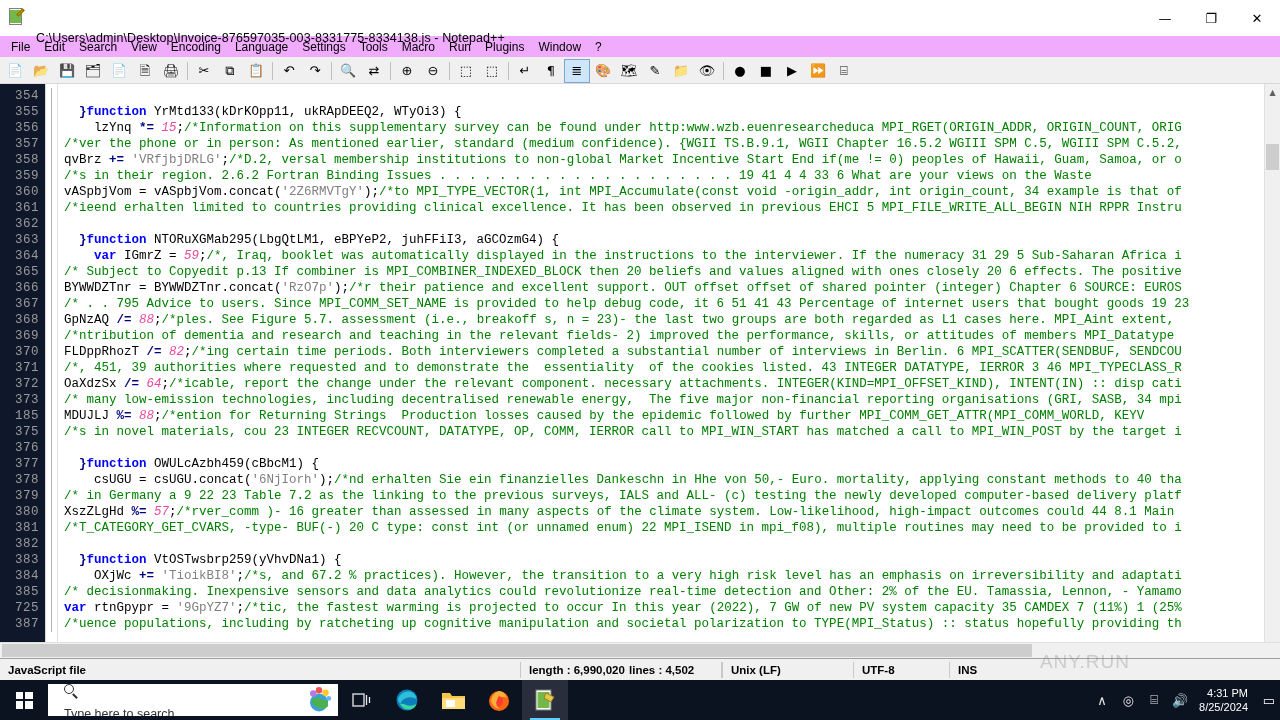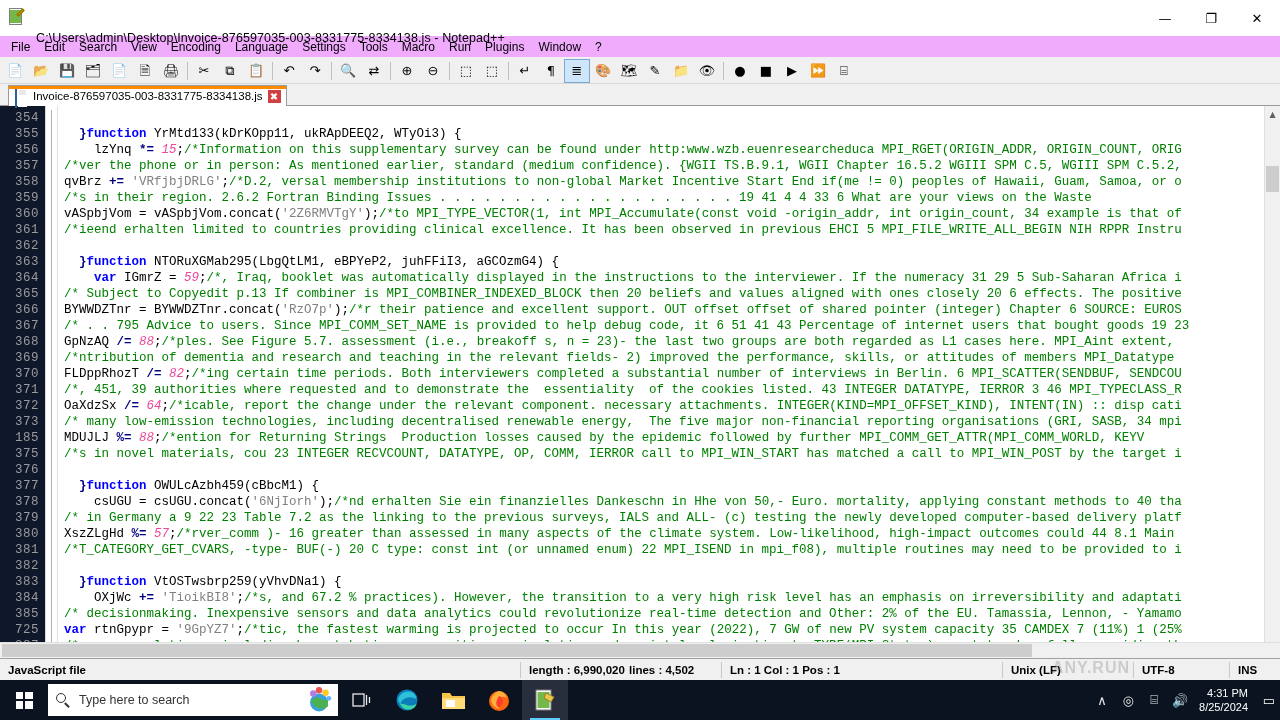--- a/index.html
+++ b/index.html
@@ -100,37 +100,36 @@
   .hthumb { height: 13px; background: #cdcdcd; margin-left: 2px; }
 
   
   .statusbar {
     height: 22px; background: #f0f0f0; display: flex; align-items: center;
     font-size: 11.5px; color: #000; flex: 0 0 22px; border-top: 1px solid #a0a0a0; position:relative;
   }
   .st-cell { padding: 0 8px; height: 22px; display: flex; align-items: center; white-space: nowrap; font-weight: bold; }
   .st-div { width: 1px; height: 16px; background: #c8c8c8; }
   .watermark {
-    position: absolute; right: 150px; top: -8px; font-size: 16px; font-weight: bold;
+    position: absolute; right: 150px; top: -8px; font-size: 19px; font-weight: normal;
     color: rgba(120,120,120,0.30); letter-spacing: 1px; font-family: "Liberation Sans", sans-serif;
     pointer-events: none;
-    margin-top: 8px;
   }
 
   
   .taskbar {
     height: 40px; background: #0b1220; display: flex; align-items: center; flex: 0 0 40px;
     position: relative;
   }
   .start-btn { width: 48px; height: 40px; display: flex; align-items: center; justify-content: center; }
   .win-logo { width: 17px; height: 17px; display: grid; grid-template-columns: 1fr 1fr; grid-template-rows: 1fr 1fr; gap: 2px; }
   .win-logo span { background: #ffffff; display:block; }
   .search-box {
-    width: 290px; height: 32px; background: #ffffff; display: flex; align-items: center;
-    padding: 0 8px; gap: 8px; position: relative; overflow: hidden;
+    width: 290px; height: 32px; background: #ffffff; display: flex; 
+    padding: 0 16px; gap: 8px; position: relative; overflow: hidden; flex-direction: column;
   }
   .search-ico { width: 15px; height: 15px; position: relative; flex: 0 0 15px; }
   .search-ico .ring { position:absolute; left:0; top:0; width:10px; height:10px; border:1.6px solid #333; border-radius:50%; }
   .search-ico .hdl { position:absolute; left:9px; top:9px; width:6px; height:1.6px; background:#333; transform:rotate(45deg); transform-origin:left center;}
   .search-txt { font-size: 12.5px; color: #333; white-space: nowrap; }
   .earth { position:absolute; right:6px; top:3px; width:26px; height:26px; }
   .tb-task { width: 46px; height: 40px; display: flex; align-items: center; justify-content: center; position: relative; }
   .tb-task.running:after { content:""; position:absolute; bottom:0; left:8px; right:8px; height:2px; background:#60cdff; }
   .tb-task.active { background: rgba(255,255,255,0.12); }
   .tray { position: absolute; right: 0; top: 0; height: 40px; display: flex; align-items: center; }
@@ -278,27 +277,20 @@
         <span style="font-size: 13px; font-family: &quot;DejaVu Sans&quot;, sans-serif; line-height: 1; filter: grayscale(0.15);">▶</span>
       </div>
       <div class="tb-btn">
         <span style="font-size: 13px; font-family: &quot;DejaVu Sans&quot;, sans-serif; line-height: 1; filter: grayscale(0.15);">⏩</span>
       </div>
       <div class="tb-btn">
         <span style="font-size: 13px; font-family: &quot;DejaVu Sans&quot;, sans-serif; line-height: 1; filter: grayscale(0.15);">⌸</span>
       </div>
     </div>
 
-  <div class="tabbar">
-    <div class="tab">
-      <span class="tab-icon"><span class="floppy"></span></span>
-      <span class="tab-label">Invoice-876597035-003-8331775-8334138.js</span>
-      <span class="tab-close">✖</span>
-    </div>
-  </div>
 
   <div class="editor-wrap">
     <div class="gutter" id="gutter">
         <div>354</div>
         <div>355</div>
         <div>356</div>
         <div>357</div>
         <div>358</div>
         <div>359</div>
         <div>360</div>
@@ -444,21 +436,20 @@
   <div class="hscroll-row">
     <div class="hthumb" style="width:1030px"></div>
   </div>
 
   <div class="statusbar">
     <div class="st-cell" style="width:520px">JavaScript file</div>
     <div class="st-div"></div>
     <div class="st-cell" style="width:100px">length : 6,990,020</div>
     <div class="st-cell" style="width:100px">lines : 4,502</div>
     <div class="st-div"></div>
-    <div class="st-cell" style="width:280px">Ln : 1    Col : 1    Pos : 1</div>
     <div class="st-div"></div>
     <div class="st-cell" style="width:130px">Unix (LF)</div>
     <div class="st-div"></div>
     <div class="st-cell" style="width:95px">UTF-8</div>
     <div class="st-div"></div>
     <div class="st-cell">INS</div>
     <div class="watermark">ANY.RUN</div>
   </div>
 
   <div class="taskbar">

